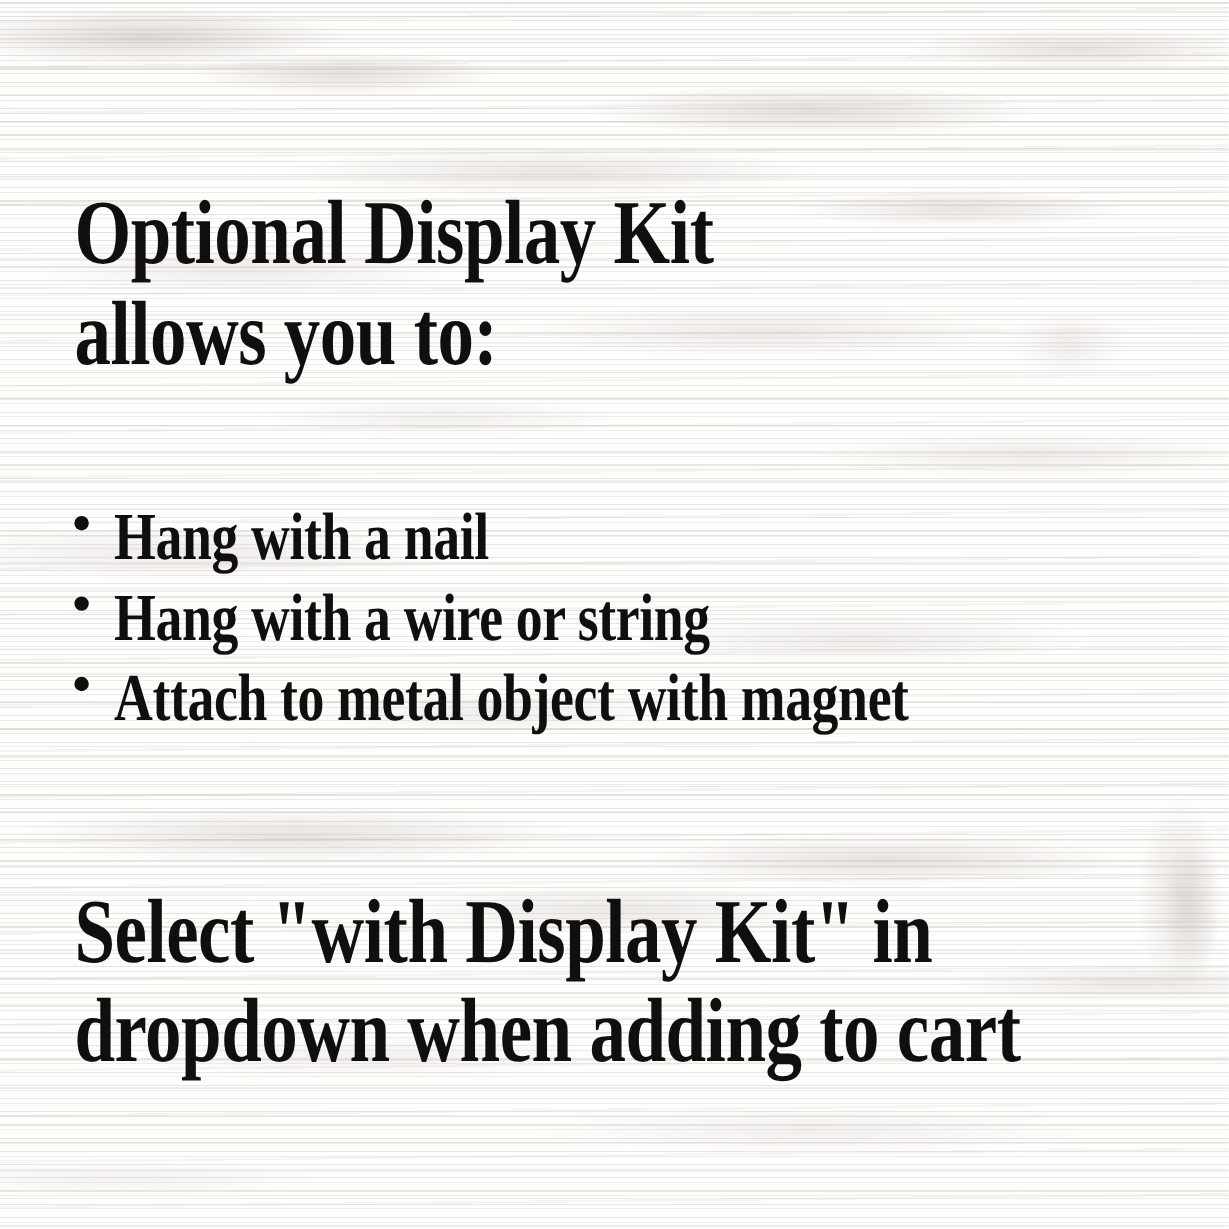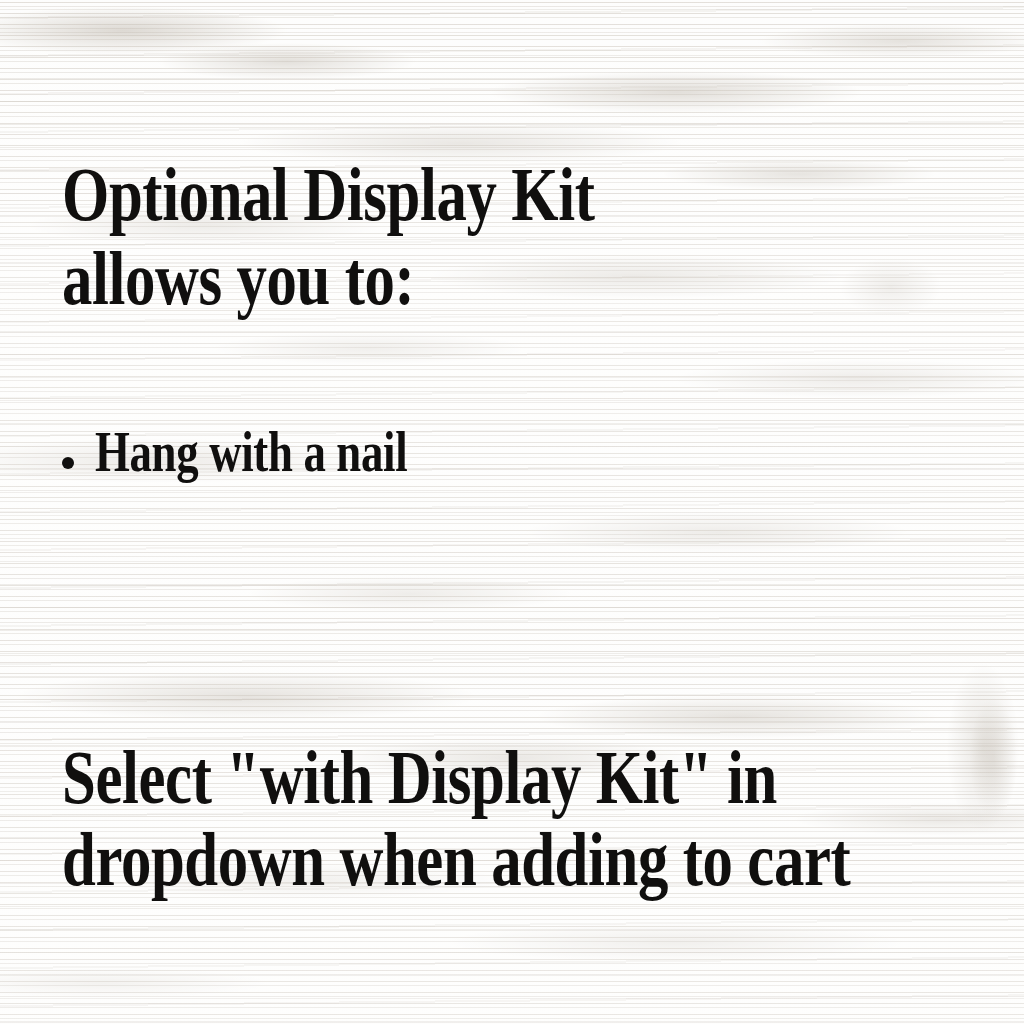--- a/index.html
+++ b/index.html
@@ -145,21 +145,21 @@
     display:block;
   }
 
   #bullet-list{
     position:absolute;
     left:62px; top:414px;
     list-style:none;
   }
   .bullet-row{
     display:flex;
-    align-items:flex-end;
+    align-items:center;
     height:67px;
   }
   .bullet-dot{
     flex:0 0 auto;
     width:12px; height:12px;
     border-radius:50%;
     background:#100f0e;
     margin-right:21px;
     position:relative;
     top:-12px;
@@ -205,21 +205,29 @@
       <span class="slab hline">allows you to:</span>
     </div>
 
     <ul id="bullet-list">
 
       <li class="bullet-row">
         <span class="bullet-dot"></span>
         <span class="bullet-text">Hang with a nail</span>
       </li>
 
-
+      <li class="bullet-row">
+        <span class="bullet-dot"></span>
+        <span class="bullet-text">Hang with a wire or string</span>
+      </li>
+
+      <li class="bullet-row">
+        <span class="bullet-dot"></span>
+        <span class="bullet-text">Attach to metal object with magnet</span>
+      </li>
 
 
     </ul>
 
     <div id="footer-note">
       <span class="slab fline">Select "with Display Kit" in</span>
       <span class="slab fline">dropdown when adding to cart</span>
     </div>
 
   </div>

